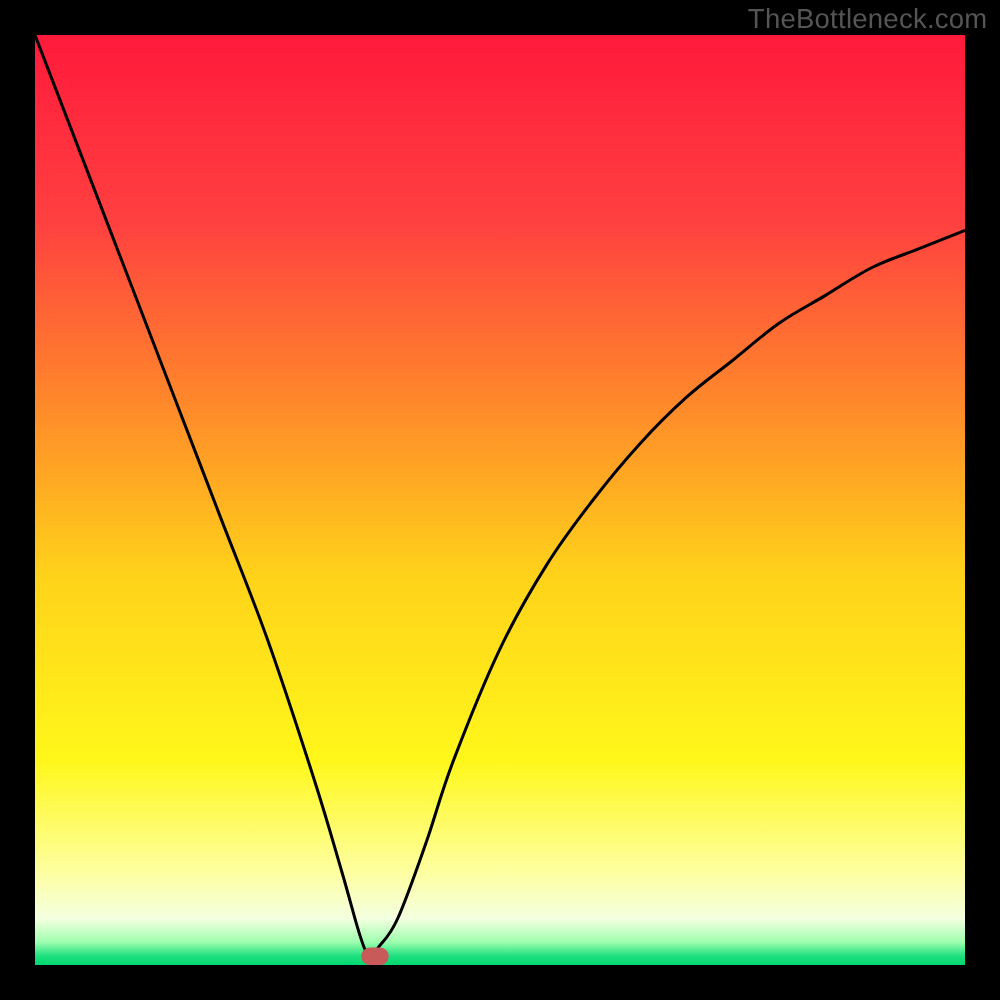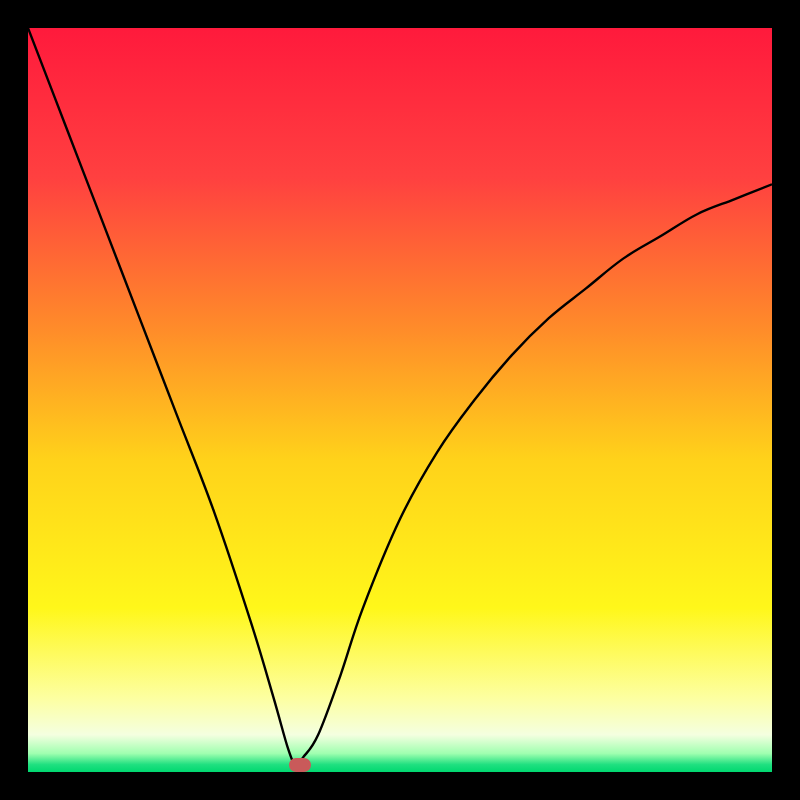--- a/index.html
+++ b/index.html
@@ -55,20 +55,21 @@
     background: #c95a5a;
     border-radius: 7px;
     transform: translate(-50%, -50%);
   }
 </style>
 </head>
 <body>
 
 <div class="frame">
 
+  <div class="watermark">TheBottleneck.com</div>
 
   <div class="plot-area">
 
     <svg class="gradient-bg" viewBox="0 0 744 744" preserveAspectRatio="none">
       <defs>
         <linearGradient id="bg-grad" x1="0" y1="0" x2="0" y2="1">
             <stop offset="0.00%" stop-color="#ff1a3c"></stop>
             <stop offset="20.00%" stop-color="#ff4040"></stop>
             <stop offset="40.00%" stop-color="#ff8a2a"></stop>
             <stop offset="58.00%" stop-color="#ffd21a"></stop>

